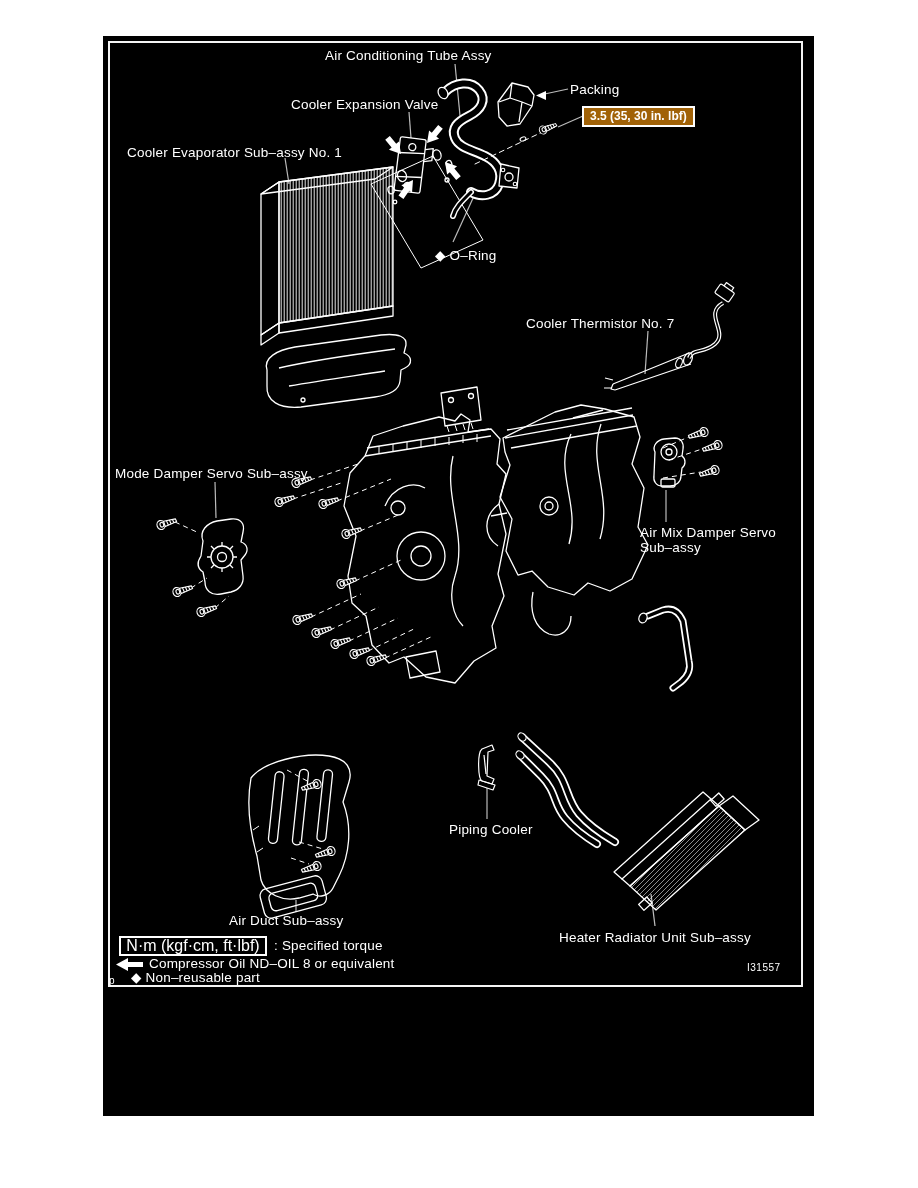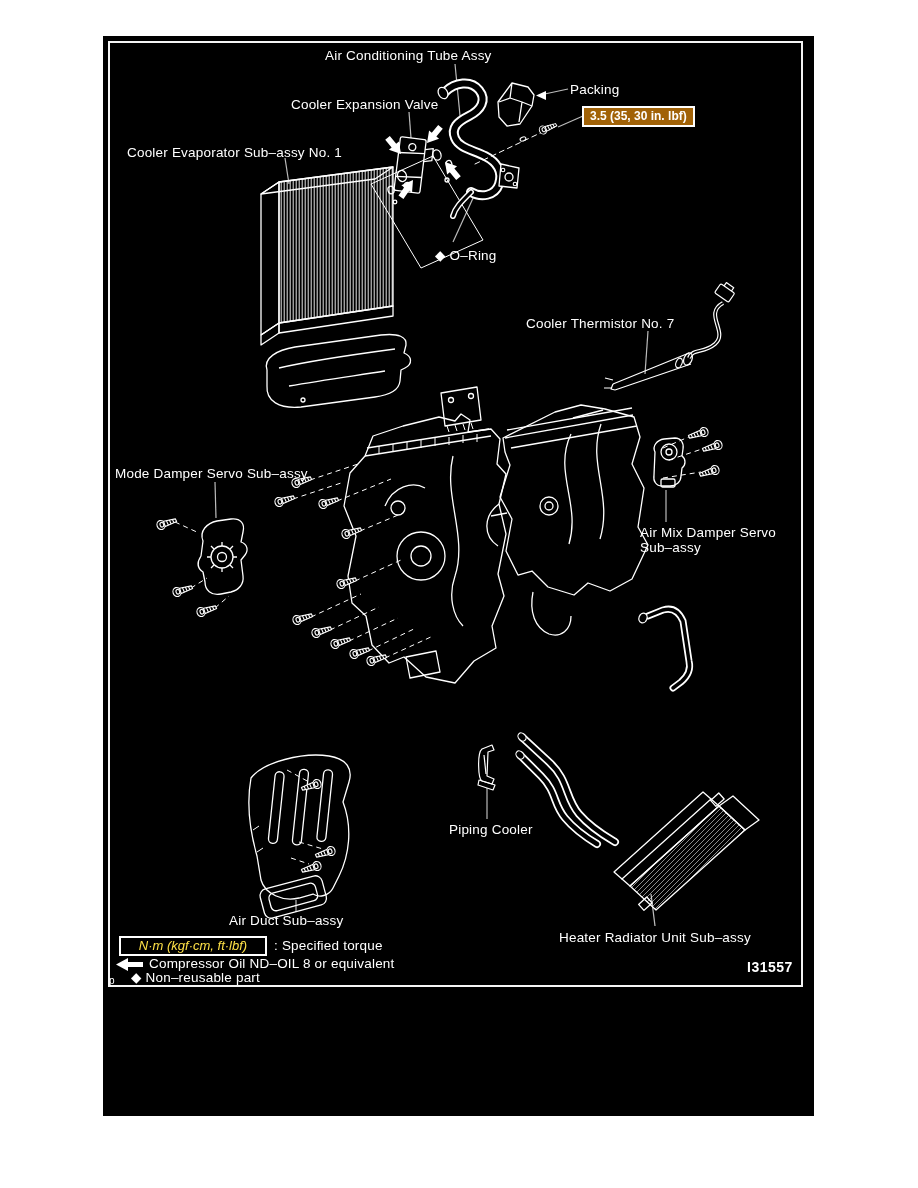--- a/index.html
+++ b/index.html
@@ -11,23 +11,23 @@
   .art{position:absolute;left:0;top:0;}
   .lbl{position:absolute;color:#fff;font-size:13.5px;line-height:15px;
        white-space:nowrap;letter-spacing:.2px;}
   .bold{font-weight:bold;}
   .callout{position:absolute;color:#fff;font-size:12px;font-weight:bold;
            border:2px solid #fff;padding:1px 6px 2px 6px;white-space:nowrap;background:#a16207;}
   .acbox{position:absolute;left:74px;top:644px;width:236px;height:252px;
          border:2px solid #fff;box-sizing:border-box;}
   .acbox .title{position:absolute;left:12px;top:8px;}
   .legend-box{position:absolute;left:16px;top:900px;width:148px;height:20px;
-              border:2px solid #fff;box-sizing:border-box;color:#fde047;font-size:13px;
-              text-align:center;line-height:16px;font-style:italic;}
-  .small{font-size:14px;letter-spacing:.5px;font-weight:bold;}
+              border:2px solid #fff;box-sizing:border-box;color:#ffffff;font-size:16px;
+              text-align:center;line-height:16px;}
+  .small{font-size:10px;letter-spacing:.5px;}
   .tiny{font-size:10px;}
 </style>
 </head>
 <body>
 
 <div class="panel">
   <svg class="art" width="711" height="964" viewBox="0 0 711 964">
     <defs>
       <g id="scr" stroke="#fff" fill="#000" stroke-width="1.1" stroke-linejoin="round">
         <ellipse cx="0" cy="0" rx="4" ry="4.6"></ellipse>

